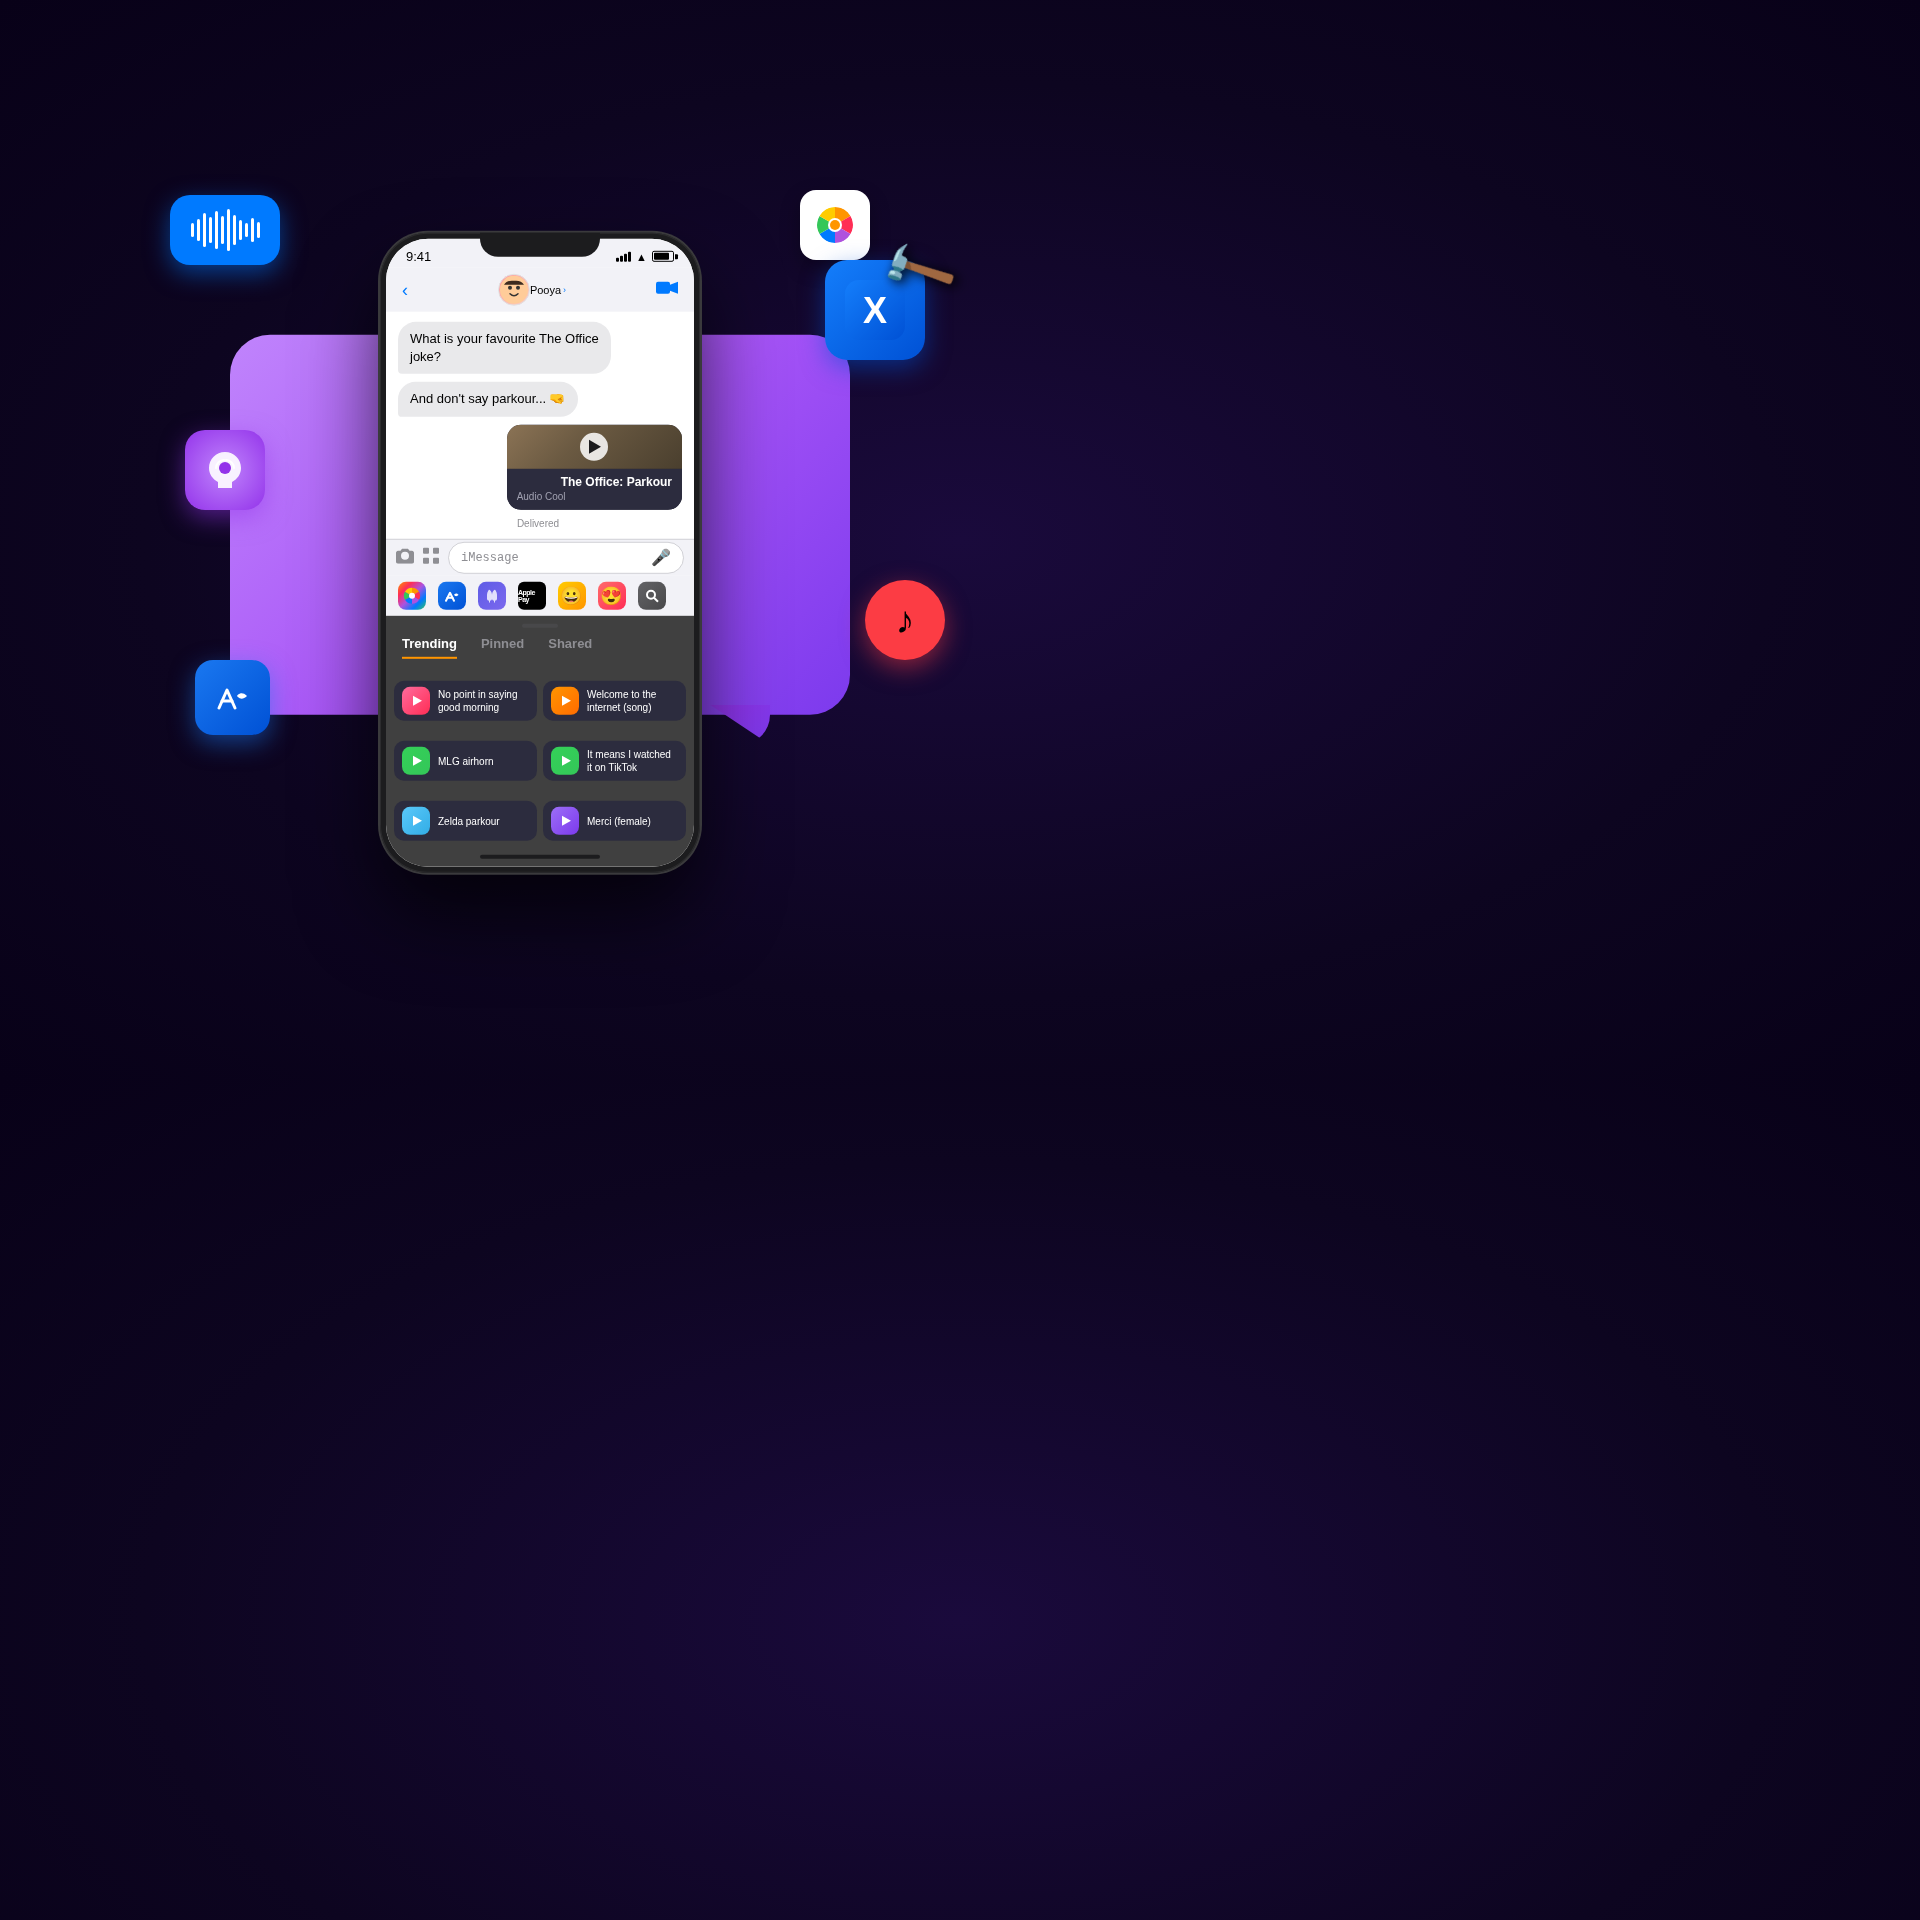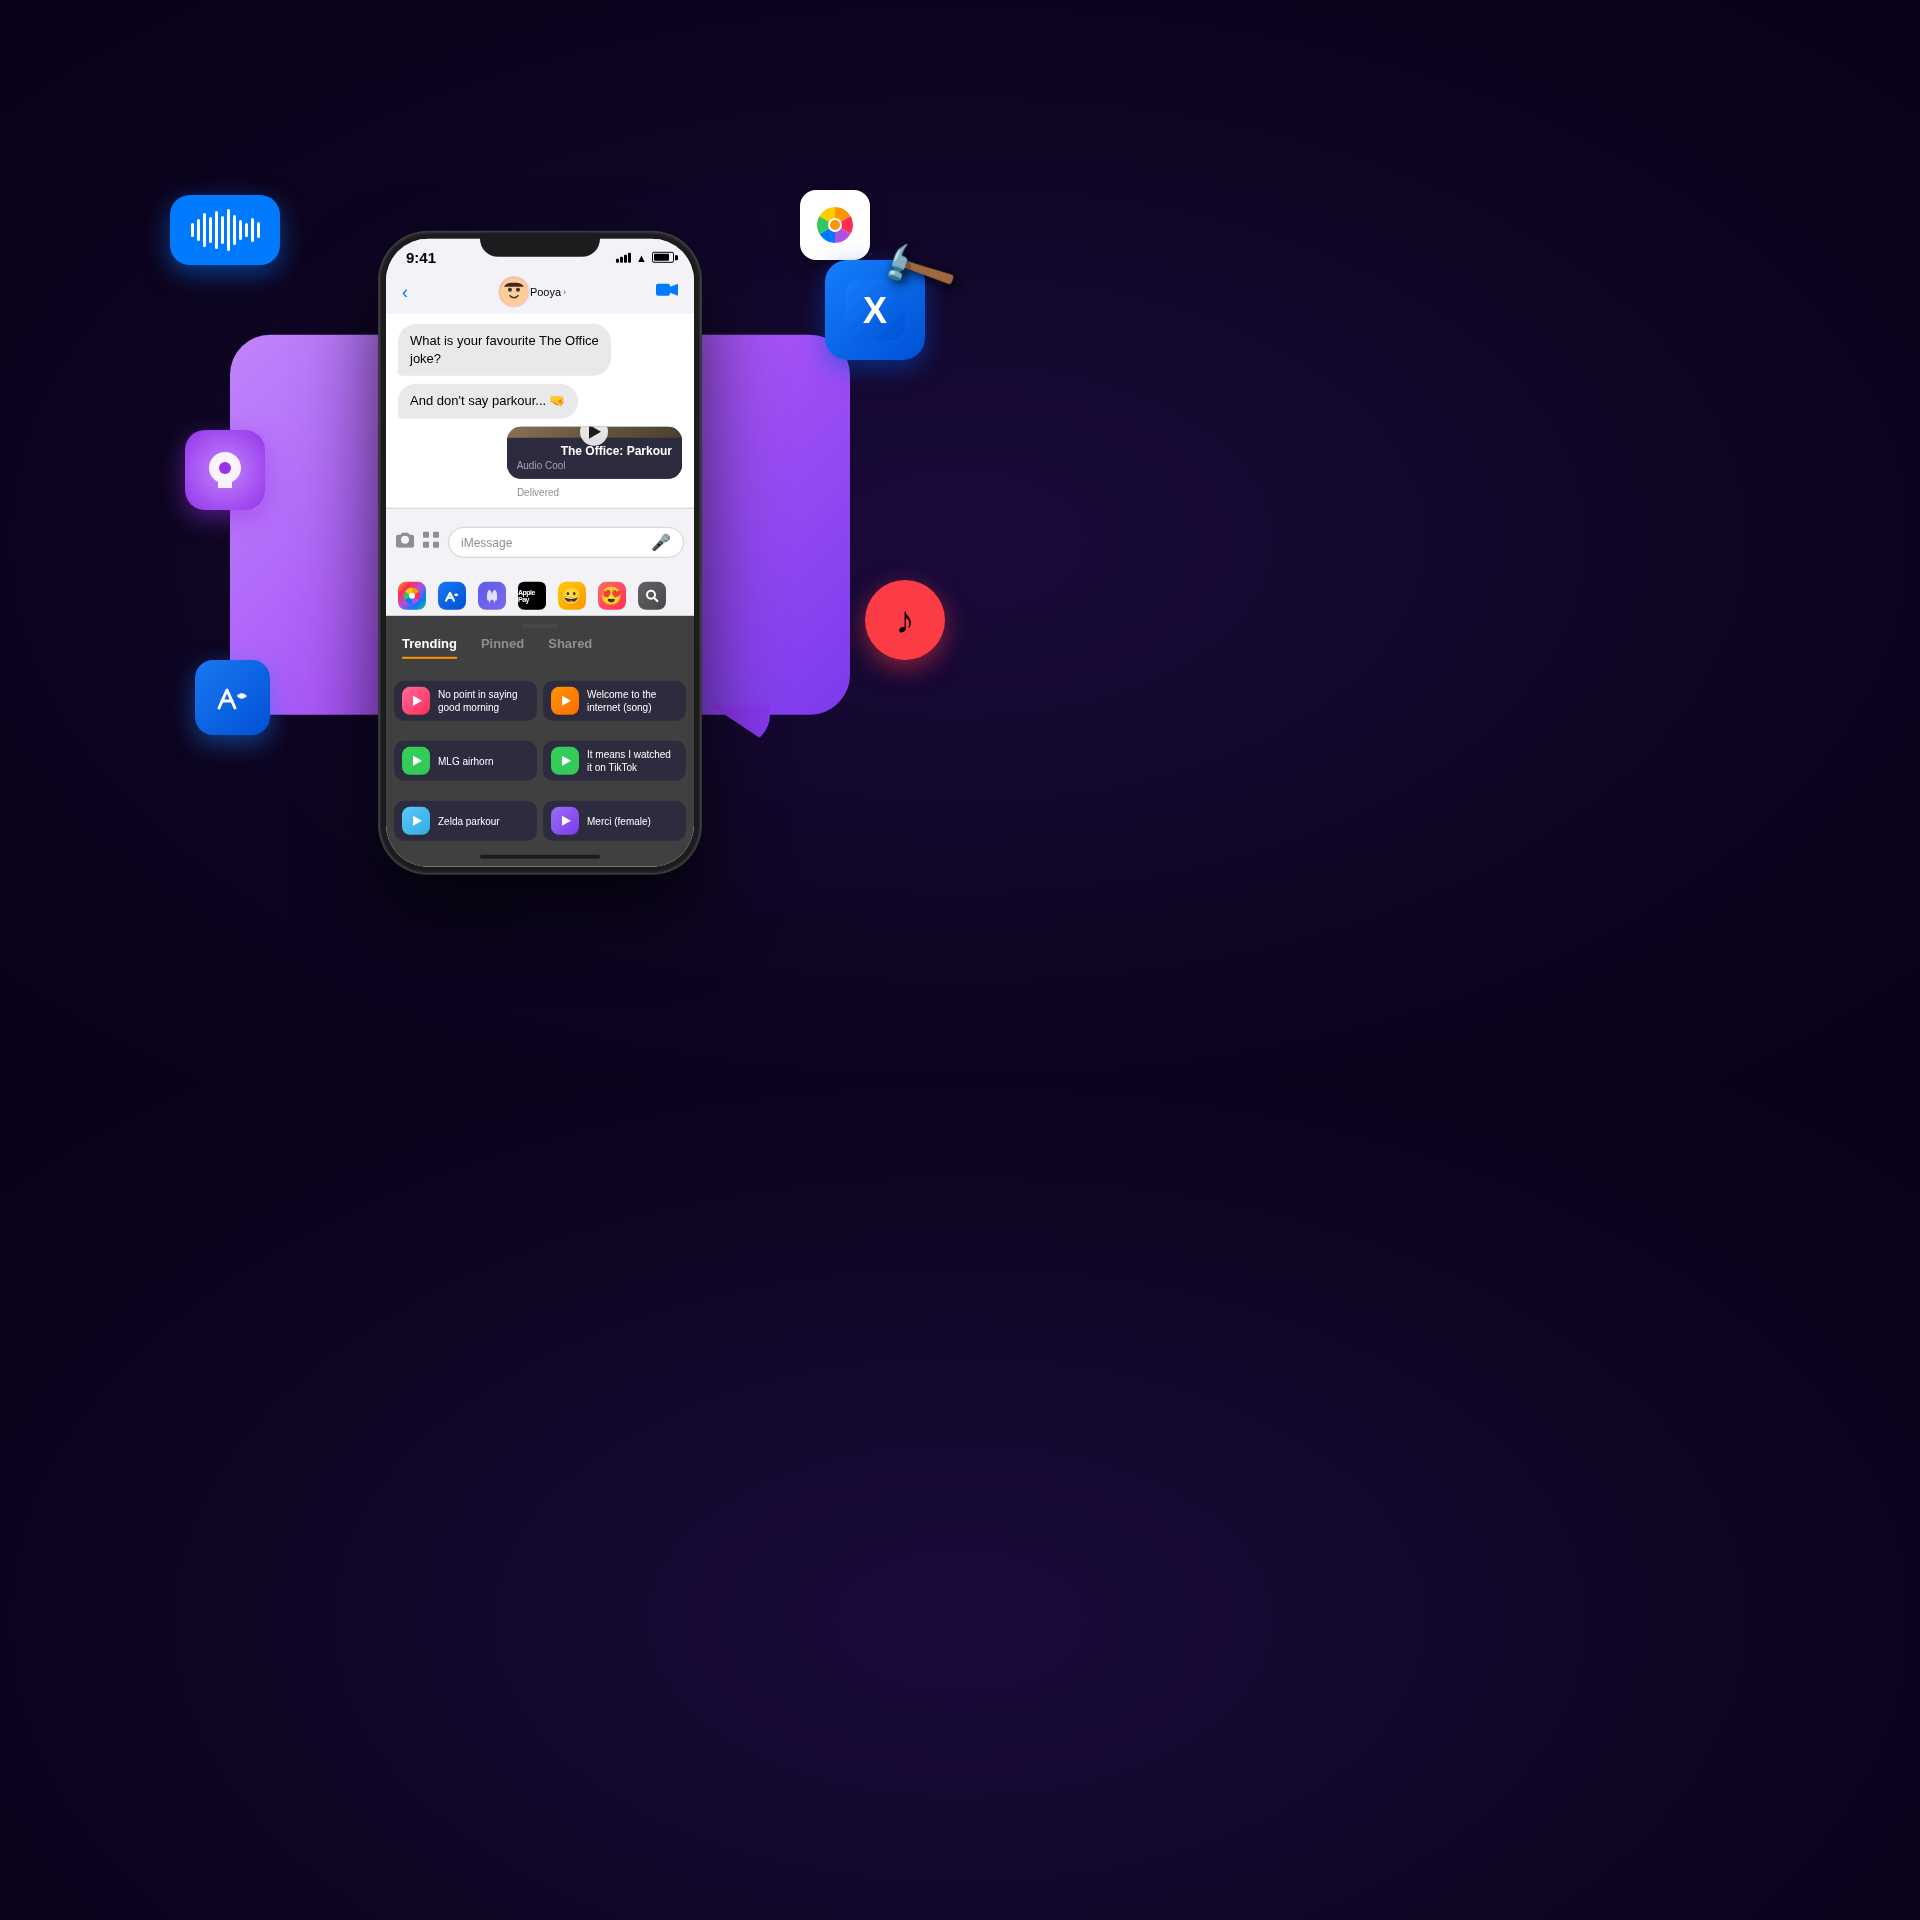--- a/index.html
+++ b/index.html
@@ -90,22 +90,22 @@
     
     .status-bar {
       background: #f2f2f7;
       padding: 10px 20px 4px;
       display: flex;
       justify-content: space-between;
       align-items: center;
       flex-shrink: 0;
     }
     .status-time {
-      font-size: 15px;
-      font-weight: 700;
+      font-size: 13px;
+      font-weight: 400;
       color: #000;
     }
     .status-icons {
       display: flex;
       gap: 5px;
       align-items: center;
     }
     .signal-bars {
       display: flex;
       gap: 1px;
@@ -279,26 +279,27 @@
     .delivered-text {
       font-size: 10px;
       color: #8e8e93;
       text-align: center;
       padding-right: 4px;
     }
 
     
     .input-bar {
       background: #f2f2f7;
-      padding: 18px 10px;
+      padding: 2px 10px;
       display: flex;
       align-items: center;
       gap: 8px;
       flex-shrink: 0;
       border-top: 0.5px solid #d1d1d6;
+      font-family: Liberation Mono, monospace;
     }
     .input-icon {
       font-size: 18px;
       color: #8e8e93;
     }
     .input-field {
       flex: 1;
       background: #fff;
       border: 1px solid #d1d1d6;
       border-radius: 18px;

